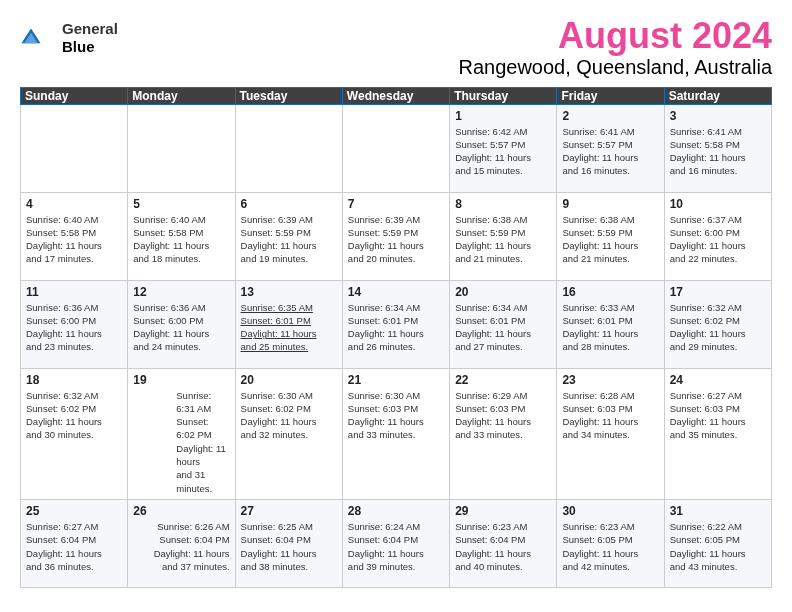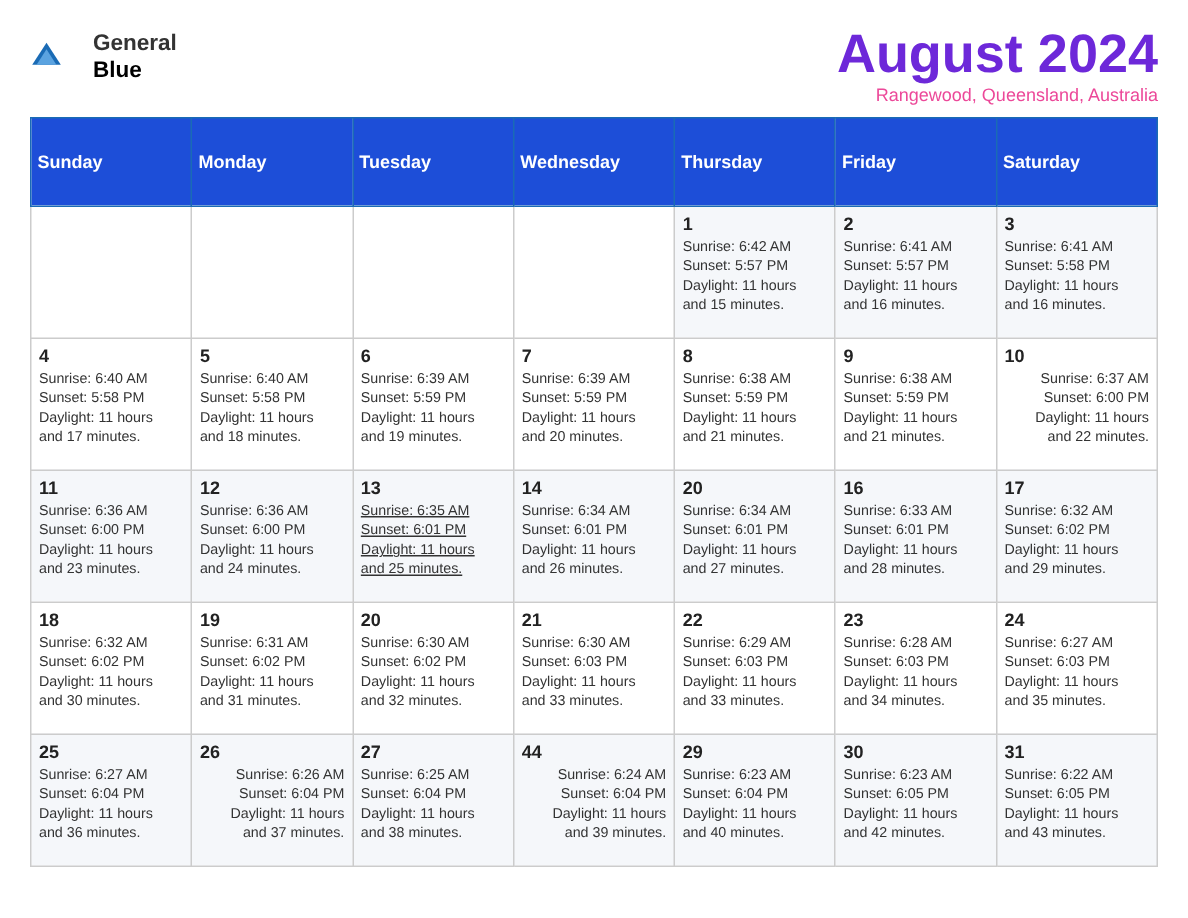--- a/index.html
+++ b/index.html
@@ -35,38 +35,38 @@
     .logo-icon {
       width: 22px;
       height: 22px;
     }
     .title-block {
       text-align: right;
     }
     .month-title {
       font-size: 36px;
       font-weight: bold;
-      color: #6d28d9;
+      color: #ec4899;
       line-height: 1.1;
     }
     .location-title {
-      font-size: 12px;
-      color: #ec4899;
+      font-size: 20px;
+      color: #000000;
     }
     .calendar-table {
       width: 100%;
       border-collapse: collapse;
       table-layout: fixed;
     }
     .calendar-table th {
-      background: #1d4ed8;
+      background: #404040;
       color: #fff;
       font-size: 12px;
       font-weight: bold;
-      padding: 22px 4px;
+      padding: 1px 4px;
       text-align: left;
       border: 1px solid #1a6bb5;
     }
     .calendar-table td {
       vertical-align: top;
       border: 1px solid #ccc;
       padding: 4px 5px;
       font-size: 10px;
       color: #222;
       height: 88px;
@@ -191,21 +191,21 @@
         </td>
         <td>
           <span class="day-num">9</span>
           <div class="day-info" style="white-space: pre-line;">Sunrise: 6:38 AM
 Sunset: 5:59 PM
 Daylight: 11 hours
 and 21 minutes.</div>
         </td>
         <td>
           <span class="day-num">10</span>
-          <div class="day-info" style="white-space: pre-line; text-align: right;">Sunrise: 6:37 AM
+          <div class="day-info" style="white-space: pre-line;">Sunrise: 6:37 AM
 Sunset: 6:00 PM
 Daylight: 11 hours
 and 22 minutes.</div>
         </td>
       </tr>
       <tr>
         <td>
           <span class="day-num">11</span>
           <div class="day-info" style="white-space: pre-line;">Sunrise: 6:36 AM
 Sunset: 6:00 PM
@@ -258,21 +258,21 @@
       <tr>
         <td>
           <span class="day-num">18</span>
           <div class="day-info" style="white-space: pre-line;">Sunrise: 6:32 AM
 Sunset: 6:02 PM
 Daylight: 11 hours
 and 30 minutes.</div>
         </td>
         <td>
           <span class="day-num">19</span>
-          <div class="day-info" style="white-space: pre-line;">Sunrise: 6:31 AM
+          <div class="day-info" style="white-space: pre-line; margin-left: 43px;">Sunrise: 6:31 AM
 Sunset: 6:02 PM
 Daylight: 11 hours
 and 31 minutes.</div>
         </td>
         <td>
           <span class="day-num">20</span>
           <div class="day-info" style="white-space: pre-line;">Sunrise: 6:30 AM
 Sunset: 6:02 PM
 Daylight: 11 hours
 and 32 minutes.</div>
@@ -322,22 +322,22 @@
 and 37 minutes.</div>
         </td>
         <td>
           <span class="day-num">27</span>
           <div class="day-info" style="white-space: pre-line;">Sunrise: 6:25 AM
 Sunset: 6:04 PM
 Daylight: 11 hours
 and 38 minutes.</div>
         </td>
         <td>
-          <span class="day-num">44</span>
-          <div class="day-info" style="white-space: pre-line; text-align: right;">Sunrise: 6:24 AM
+          <span class="day-num">28</span>
+          <div class="day-info" style="white-space: pre-line;">Sunrise: 6:24 AM
 Sunset: 6:04 PM
 Daylight: 11 hours
 and 39 minutes.</div>
         </td>
         <td>
           <span class="day-num">29</span>
           <div class="day-info" style="white-space: pre-line;">Sunrise: 6:23 AM
 Sunset: 6:04 PM
 Daylight: 11 hours
 and 40 minutes.</div>

